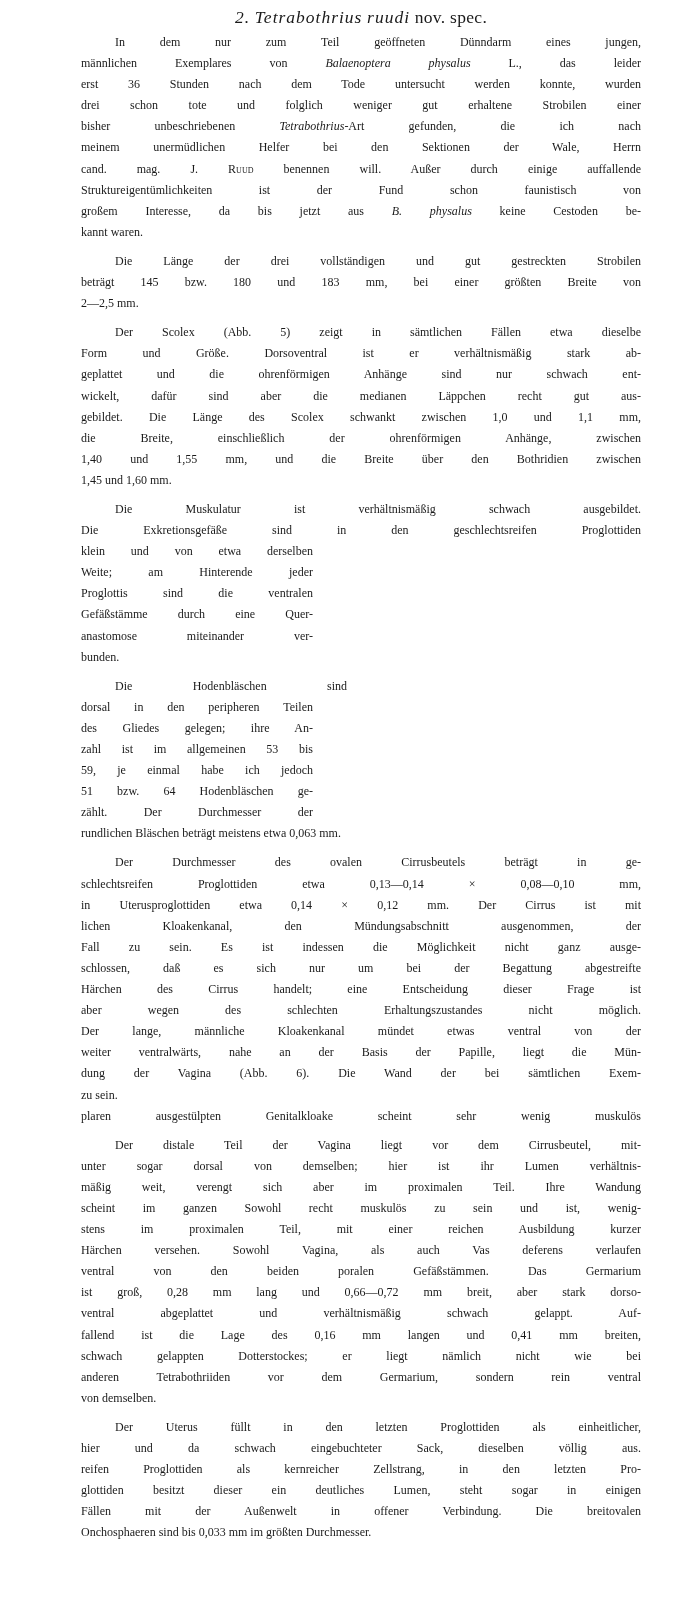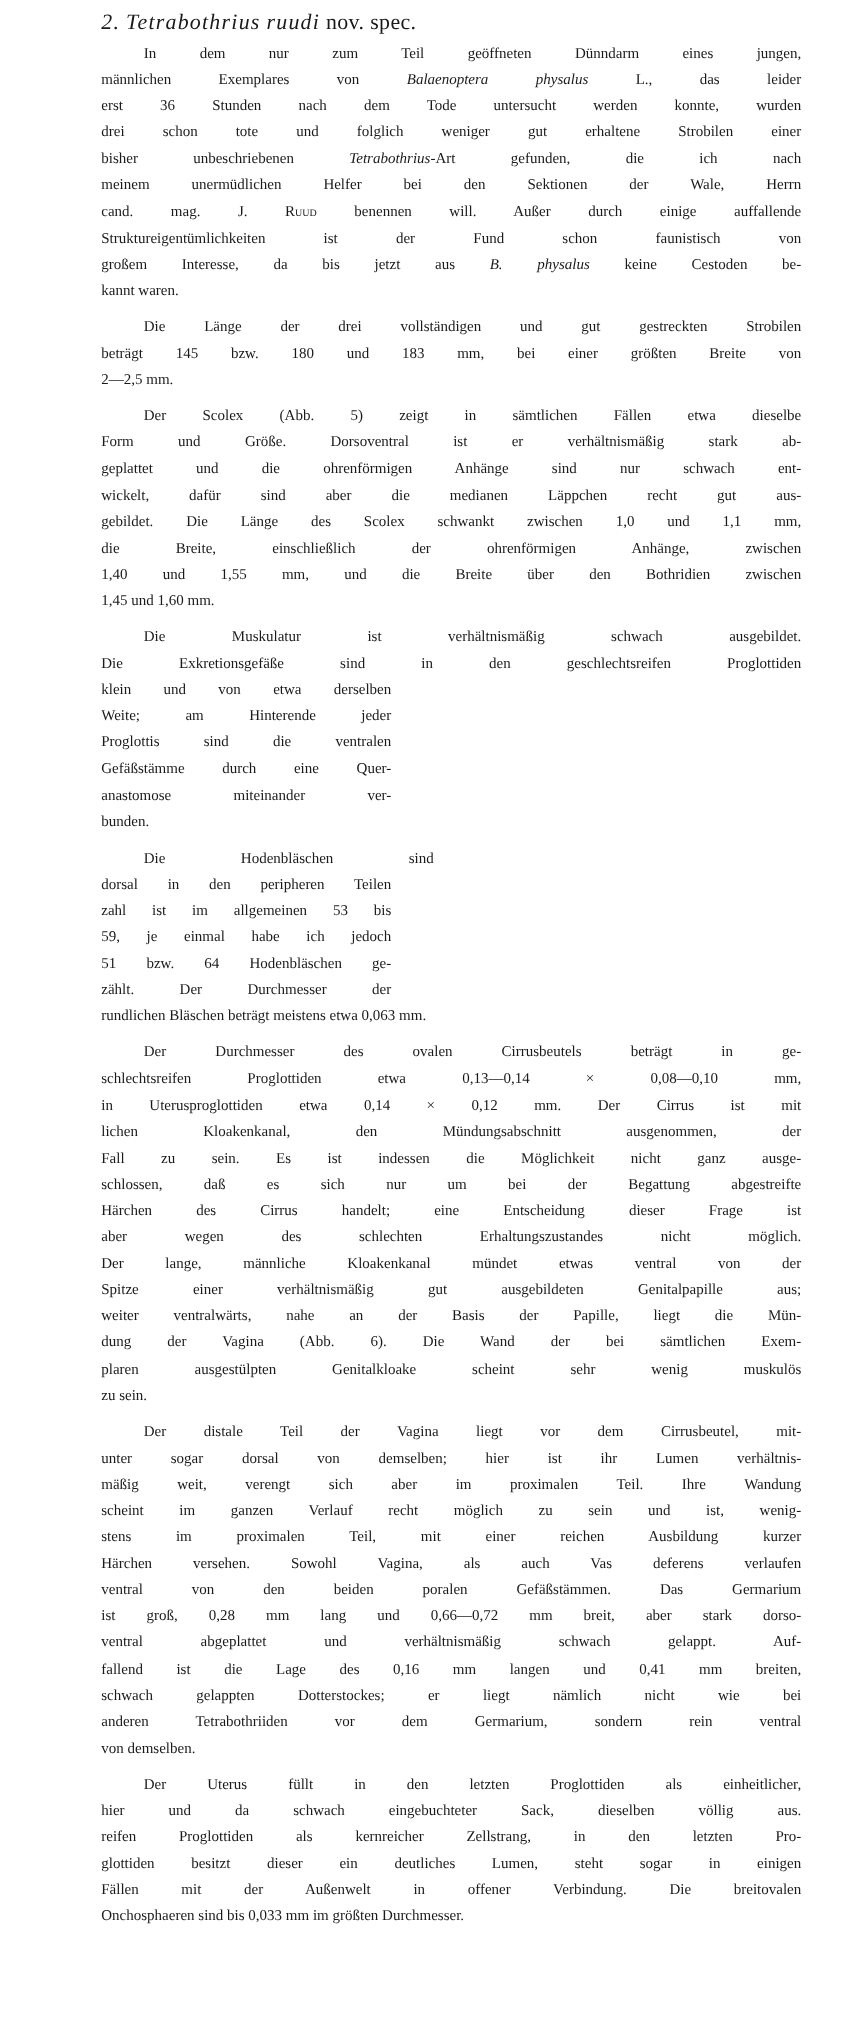--- a/index.html
+++ b/index.html
@@ -3,21 +3,21 @@
 <meta charset="utf-8">
 <style>
   html, body { margin: 0; padding: 0; background: #ffffff; }
   body {
     width: 680px; height: 1620px; overflow: hidden; position: relative;
     font-family: "Liberation Serif", "DejaVu Serif", serif;
     color: #1a1a1a;
   }
   .page { position: absolute; left: 81px; top: 6px; width: 560px; }
   .title {
-    text-align: left; font-size: 17.5px; line-height: 22px;
+    text-align: center; font-size: 17.5px; line-height: 22px;
     margin: 0 0 4px 0; letter-spacing: 0.3px;
   }
   .title i { letter-spacing: 1px; }
   p {
     margin: 0; font-size: 12px; line-height: 21.1px; text-align: justify;
     text-align-last: left;
   }
   p .ln { display: block; text-align: justify; text-align-last: justify; white-space: nowrap; }
   p .ln.last { text-align-last: left; }
   .first { padding-left: 34px; }
@@ -70,47 +70,47 @@
         <span class="ln n">klein und von etwa derselben</span>
         <span class="ln n">Weite; am Hinterende jeder</span>
         <span class="ln n">Proglottis sind die ventralen</span>
         <span class="ln n">Gefäßstämme durch eine Quer-</span>
         <span class="ln n">anastomose miteinander ver-</span>
         <span class="ln last n">bunden.</span>
       </p>
       <p class="gap narrow">
         <span class="ln first n">Die Hodenbläschen sind</span>
         <span class="ln n">dorsal in den peripheren Teilen</span>
+        <span class="ln n">des Gliedes gelegen; ihre An-</span>
         <span class="ln n">zahl ist im allgemeinen 53 bis</span>
         <span class="ln n">59, je einmal habe ich jedoch</span>
         <span class="ln n">51 bzw. 64 Hodenbläschen ge-</span>
         <span class="ln n">zählt. Der Durchmesser der</span>
         <span class="ln last">rundlichen Bläschen beträgt meistens etwa 0,063 mm.</span>
       </p>
       <p class="gap">
         <span class="ln first">Der Durchmesser des ovalen Cirrusbeutels beträgt in ge-</span>
         <span class="ln">schlechtsreifen Proglottiden etwa 0,13—0,14 × 0,08—0,10 mm,</span>
         <span class="ln">in Uterusproglottiden etwa 0,14 × 0,12 mm. Der Cirrus ist mit</span>
         <span class="ln">lichen Kloakenkanal, den Mündungsabschnitt ausgenommen, der</span>
         <span class="ln">Fall zu sein. Es ist indessen die Möglichkeit nicht ganz ausge-</span>
         <span class="ln">schlossen, daß es sich nur um bei der Begattung abgestreifte</span>
         <span class="ln">Härchen des Cirrus handelt; eine Entscheidung dieser Frage ist</span>
         <span class="ln">aber wegen des schlechten Erhaltungszustandes nicht möglich.</span>
         <span class="ln">Der lange, männliche Kloakenkanal mündet etwas ventral von der</span>
-        <span class="ln">Spitze einer verhältnismäßig gut ausgebildeten Genitalpapille aus;</span>
         <span class="ln">weiter ventralwärts, nahe an der Basis der Papille, liegt die Mün-</span>
         <span class="ln">dung der Vagina (Abb. 6). Die Wand der bei sämtlichen Exem-</span>
+        <span class="ln last">zu sein.</span>
         <span class="ln">plaren ausgestülpten Genitalkloake scheint sehr wenig muskulös</span>
-        <span class="ln last">zu sein.</span>
       </p>
       <p class="gap">
         <span class="ln first">Der distale Teil der Vagina liegt vor dem Cirrusbeutel, mit-</span>
         <span class="ln">unter sogar dorsal von demselben; hier ist ihr Lumen verhältnis-</span>
         <span class="ln">mäßig weit, verengt sich aber im proximalen Teil. Ihre Wandung</span>
-        <span class="ln">scheint im ganzen Verlauf recht möglich zu sein und ist, wenig-</span>
+        <span class="ln">scheint im ganzen Sowohl recht muskulös zu sein und ist, wenig-</span>
         <span class="ln">stens im proximalen Teil, mit einer reichen Ausbildung kurzer</span>
         <span class="ln">Härchen versehen. Sowohl Vagina, als auch Vas deferens verlaufen</span>
         <span class="ln">ventral von den beiden poralen Gefäßstämmen. Das Germarium</span>
         <span class="ln">ist groß, 0,28 mm lang und 0,66—0,72 mm breit, aber stark dorso-</span>
         <span class="ln">ventral abgeplattet und verhältnismäßig schwach gelappt. Auf-</span>
         <span class="ln">fallend ist die Lage des 0,16 mm langen und 0,41 mm breiten,</span>
         <span class="ln">schwach gelappten Dotterstockes; er liegt nämlich nicht wie bei</span>
         <span class="ln">anderen Tetrabothriiden vor dem Germarium, sondern rein ventral</span>
         <span class="ln last">von demselben.</span>
       </p>

